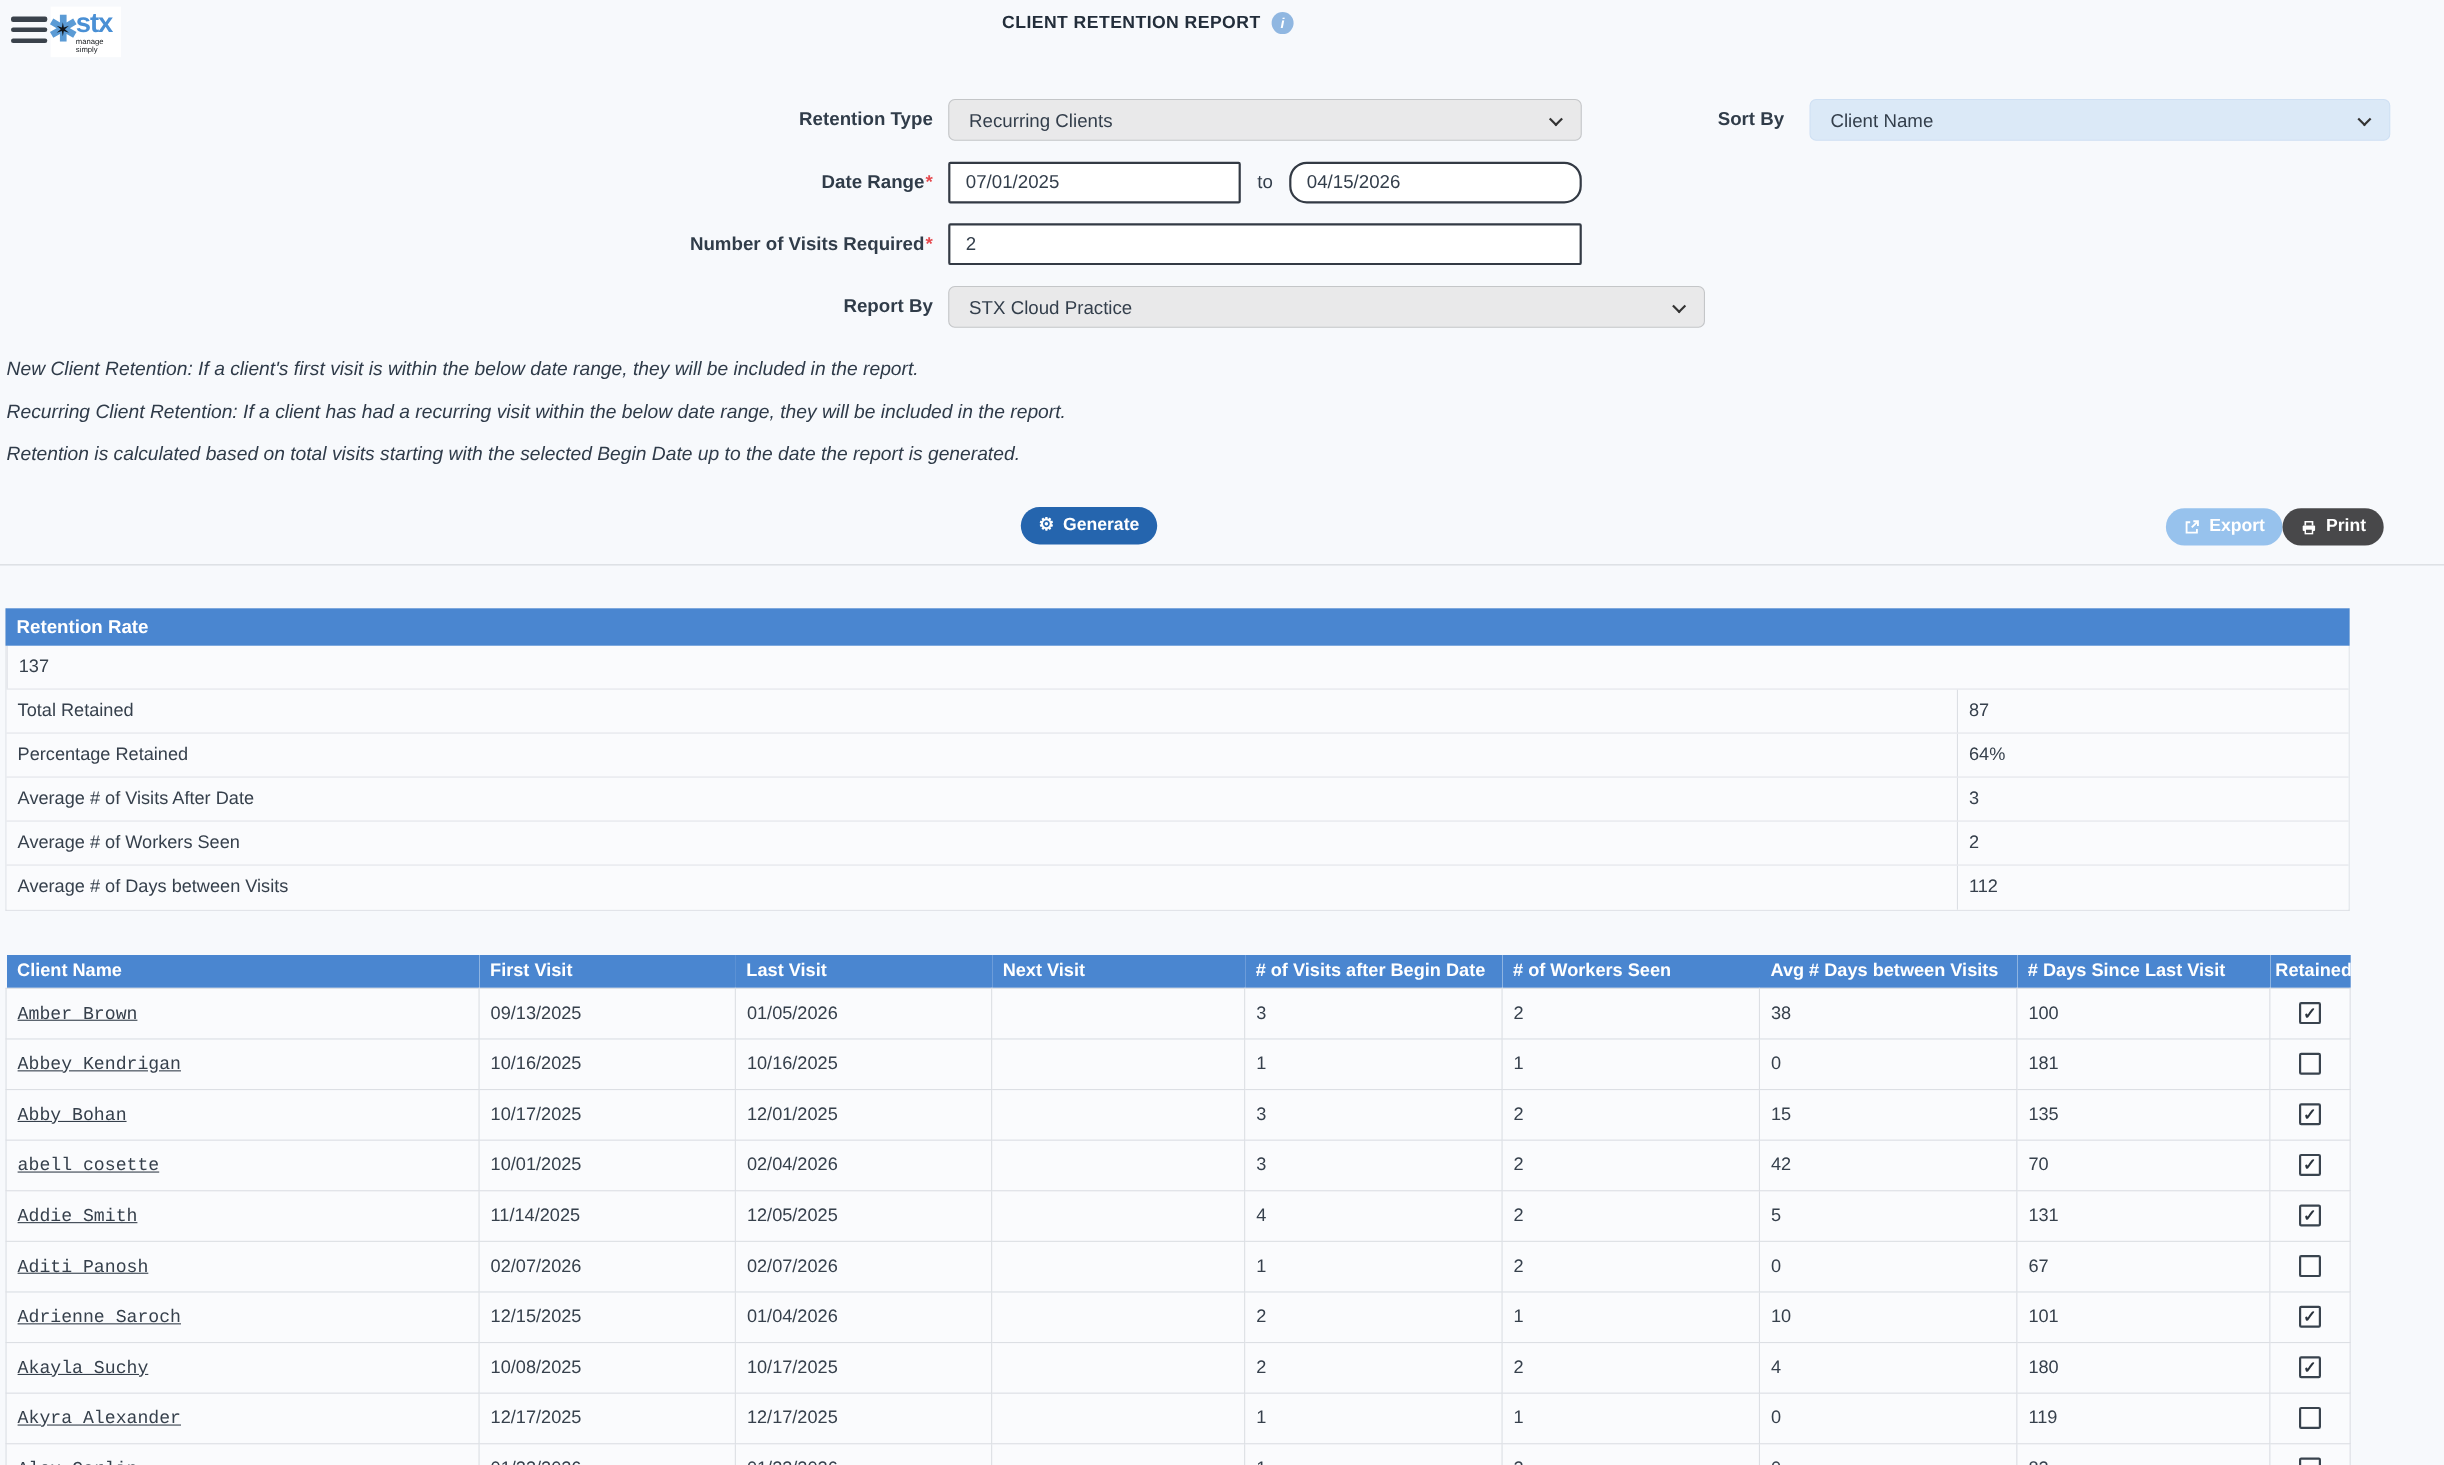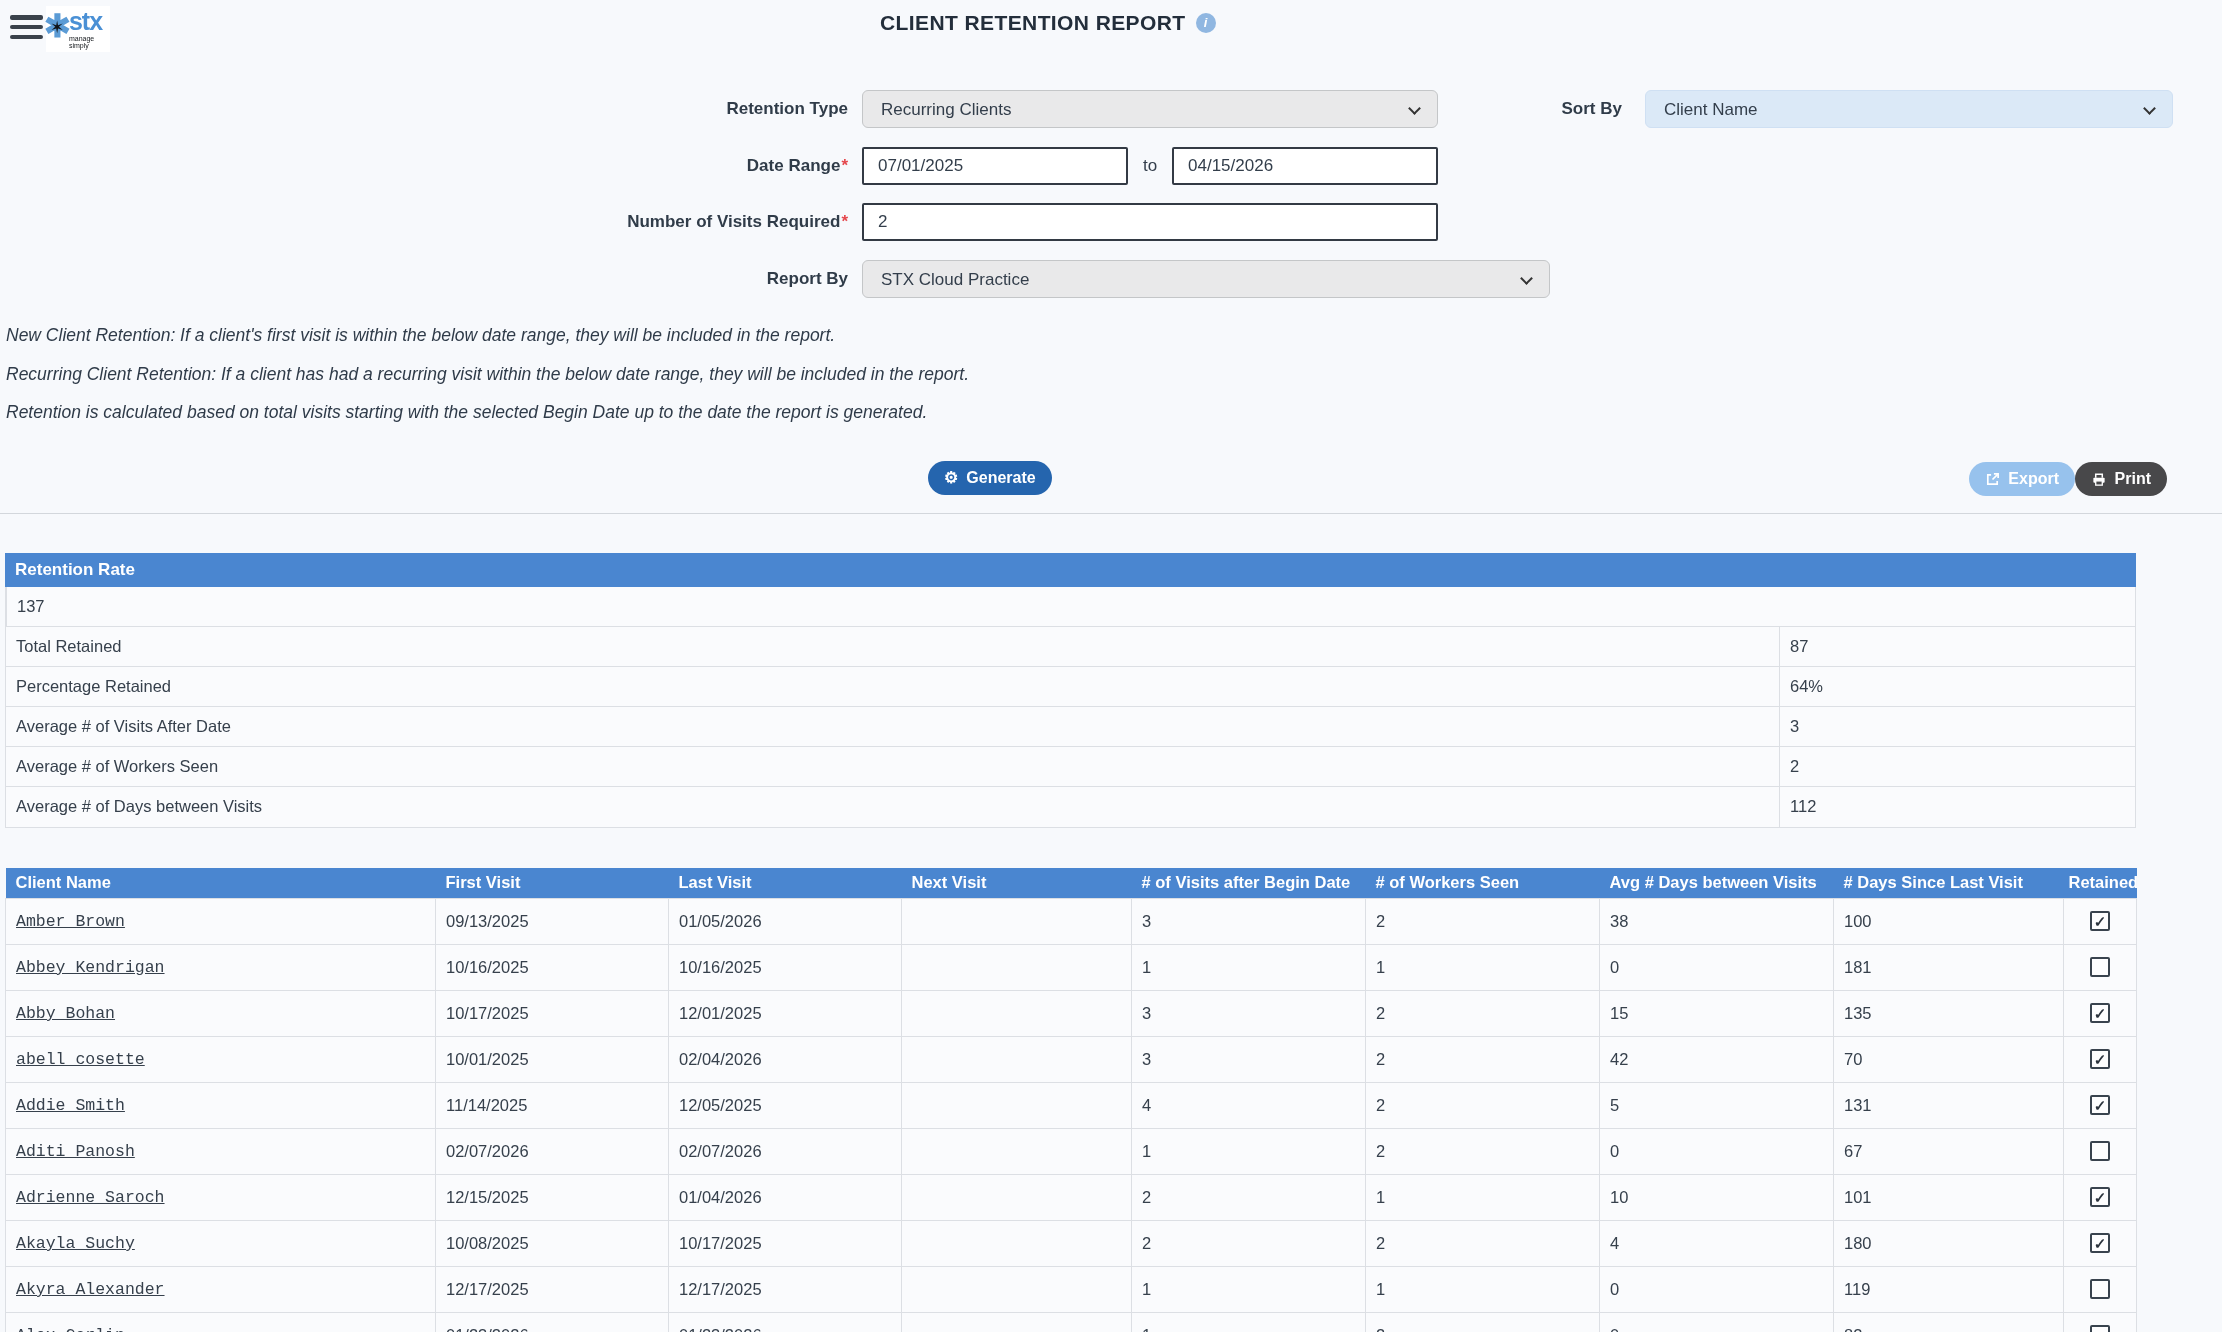--- a/index.html
+++ b/index.html
@@ -24,21 +24,21 @@
   .hamburger{position:absolute;left:10px;top:15px;width:33px;height:24px;display:flex;flex-direction:column;justify-content:space-between;cursor:pointer;}
   .hamburger div{height:4.5px;background:#3a424b;border-radius:2px;}
   .logo{position:absolute;left:46px;top:6px;width:64px;height:46px;background:#ffffff;display:flex;align-items:center;justify-content:center;gap:2px;}
   .logo-star{position:relative;width:24px;height:36px;}
   .logo-star .blue{position:absolute;left:-2px;top:-4px;font-size:32px;color:#58a, ;color:#5b9bd5;font-weight:bold;}
   .logo-star .black{position:absolute;left:4px;top:6px;font-size:17px;color:#101418;}
   .logo-textcol{display:flex;flex-direction:column;line-height:1;}
   .logo-stx{font-size:25px;font-weight:bold;color:#4a90d5;letter-spacing:-1px;}
   .logo-tag{font-size:7px;color:#15191d;margin-top:1px;}
   .page-title{position:absolute;left:880px;top:11px;display:flex;align-items:center;gap:10px;}
-  .page-title h1{font-size:21px;font-weight:bold;color:#232e3b;letter-spacing:.4px;}
+  .page-title h1{font-size:16px;font-weight:bold;color:#232e3b;letter-spacing:.4px;margin-left:31px;}
   .info-icon{width:20px;height:20px;border-radius:50%;background:#90b7e1;color:#fff;font-size:13px;font-weight:bold;text-align:center;line-height:20px;cursor:pointer;font-style:italic;}
   
   .flabel{position:absolute;white-space:nowrap;font-weight:bold;font-size:17px;color:#303c49;line-height:38px;text-align:right;}
   .req{color:#e5484d;margin-left:1px;}
   .select{position:absolute;height:38px;line-height:37px;border-radius:6px;font-size:17px;padding-left:18px;cursor:pointer;}
   .select.gray{background:#e9e9ea;border:1px solid #c4c6c8;}
   .select.blue{background:#dbe9f7;border:1px solid #cfe0f3;}
   .chev{position:absolute;right:18px;top:13px;width:9px;height:9px;border-right:2px solid #333;border-bottom:2px solid #333;transform:rotate(45deg);}
   .tinput{position:absolute;height:38px;border:2px solid #333a44;border-radius:2px;background:#fff;font-size:17px;padding-left:14px;color:var(--text-dark);font-family:"Liberation Sans", sans-serif;}
   .to-word{position:absolute;left:1128px;top:147px;width:44px;text-align:center;line-height:38px;font-size:17px;}
@@ -101,21 +101,21 @@
 
 <span class="flabel" style="right:600px;top:90px;"><span>Sort By</span></span>
 <div class="select blue" style="left:1645px;top:90px;width:528px;">
   <span>Client Name</span>
   <span class="chev"></span>
 </div>
 
 <span class="flabel" style="right:1374px;top:147px;margin-left:12px;"><span>Date Range</span><span class="req">*</span></span>
 <input class="tinput" style="left: 862px; top: 147px; width: 266px;" value="07/01/2025">
 <span class="to-word">to</span>
-<input class="tinput" style="left: 1172px; top: 147px; width: 266px;" value="04/15/2026">
+<input class="tinput" style="left: 1172px; top: 147px; width: 266px; border-radius: 16px;" value="04/15/2026">
 
 <span class="flabel" style="right:1374px;top:203px;"><span>Number of Visits Required</span><span class="req">*</span></span>
 <input class="tinput" style="left: 862px; top: 203px; width: 576px;" value="2">
 
 <span class="flabel" style="right:1374px;top:260px;"><span>Report By</span></span>
 <div class="select gray" style="left:862px;top:260px;width:688px;">
   <span>STX Cloud Practice</span>
   <span class="chev"></span>
 </div>
 

